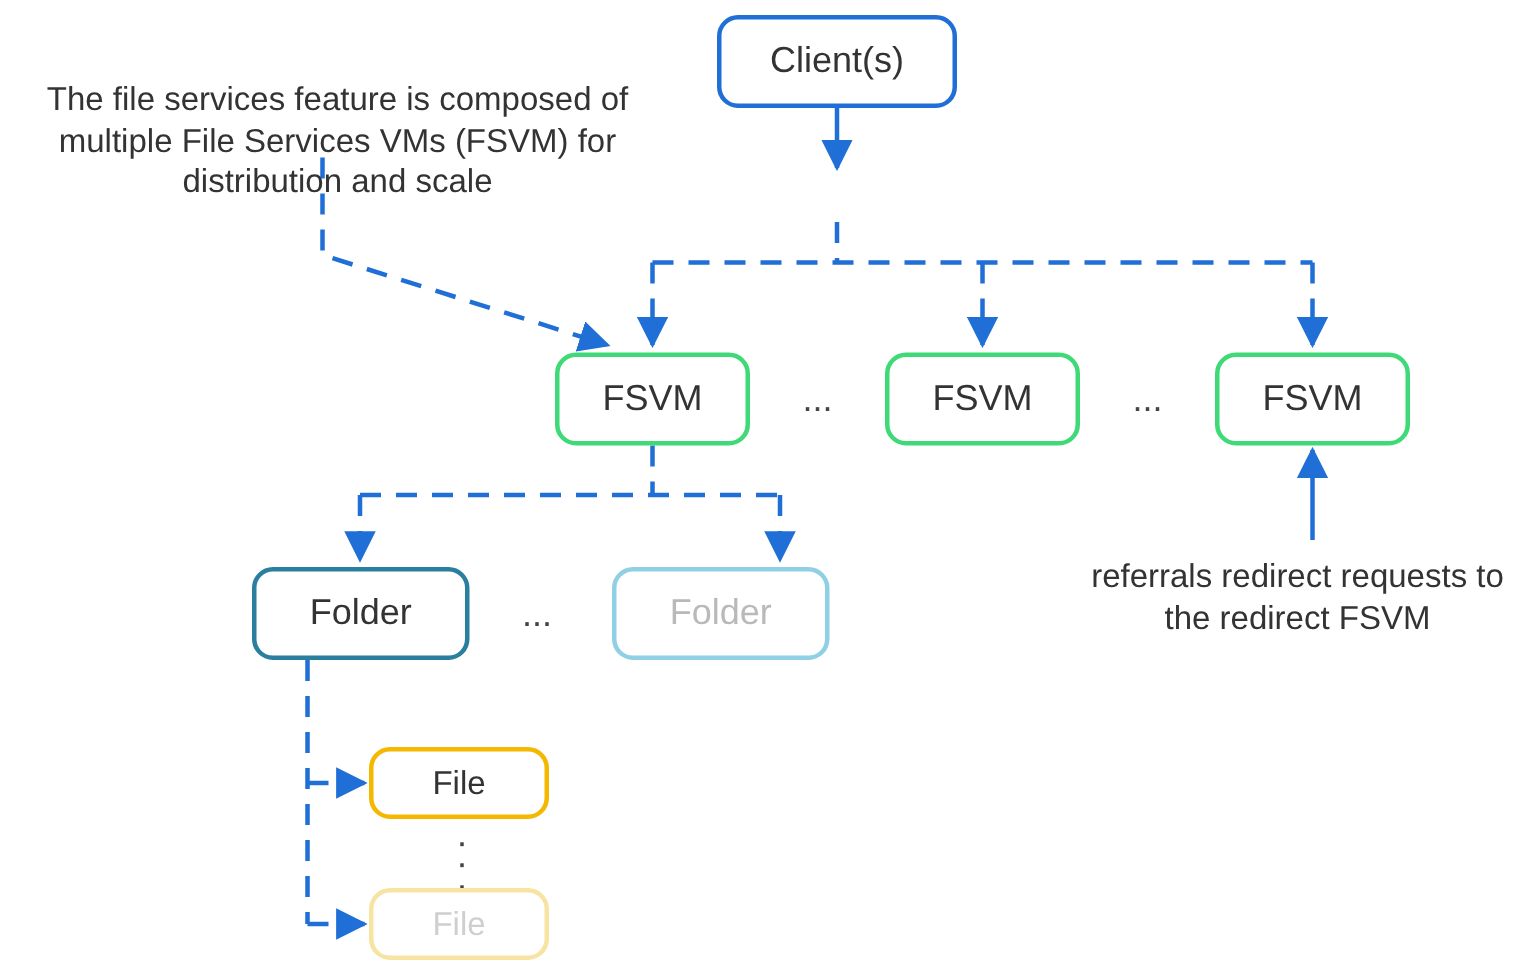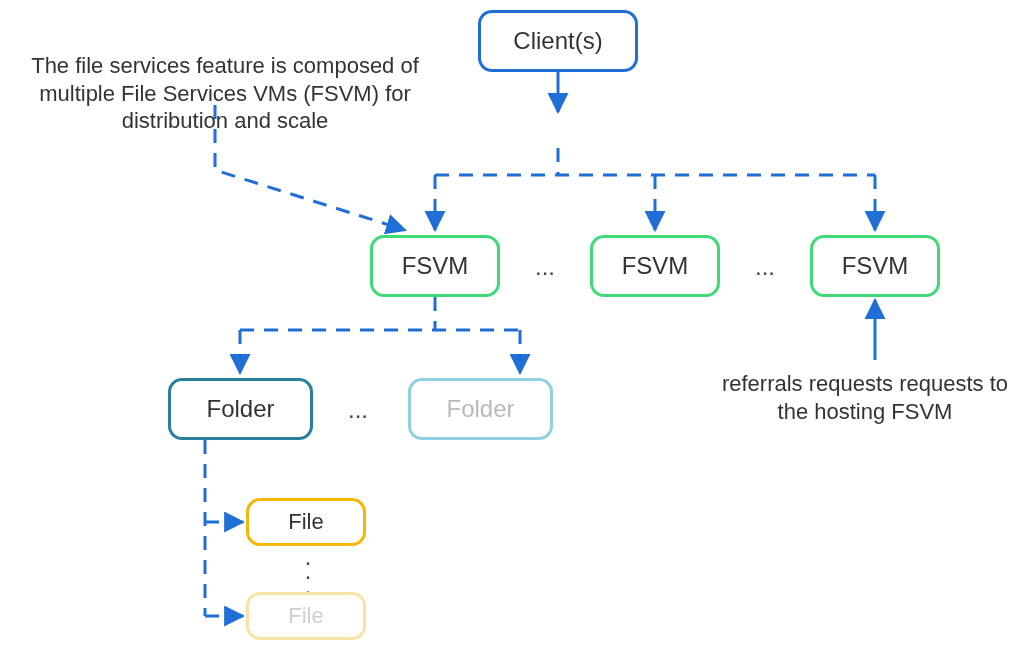--- a/index.html
+++ b/index.html
@@ -88,21 +88,21 @@
   <line x1="240" y1="330" x2="240" y2="373" stroke="#1f6fd6" stroke-width="3" stroke-dasharray="14 10" marker-end="url(#arr)"></line>
   <line x1="520" y1="330" x2="520" y2="373" stroke="#1f6fd6" stroke-width="3" stroke-dasharray="14 10" marker-end="url(#arr)"></line>
 
   <line x1="205" y1="440" x2="205" y2="616" stroke="#1f6fd6" stroke-width="3" stroke-dasharray="14 10"></line>
   <line x1="205" y1="522" x2="243" y2="522" stroke="#1f6fd6" stroke-width="3" stroke-dasharray="14 10" marker-end="url(#arr)"></line>
   <line x1="205" y1="616" x2="243" y2="616" stroke="#1f6fd6" stroke-width="3" stroke-dasharray="14 10" marker-end="url(#arr)"></line>
 </svg>
 
 <div class="note" style="left:10px; top:4px; width:430px;margin-top:48px;">The file services feature is composed of multiple File Services VMs (FSVM) for distribution and scale</div>
 
-<div class="note" style="left:710px; top:370px; width:310px;">referrals requests requests to the hosting FSVM</div>
+<div class="note" style="left:710px; top:370px; width:310px;">referrals redirect requests to the redirect FSVM</div>
 
 <div class="node" style="left:478px; top:10px; width:160px; height:62px; border-color:#1f6fd6;">
   <span>Client(s)</span>
 </div>
 
 
 <div class="node" style="left:370px; top:235px; width:130px; height:62px; border-color:#3fd977;">
   <span>FSVM</span>
 </div>
 <div class="ellipsis-h" style="left:535px; top:253px;">...</div>

